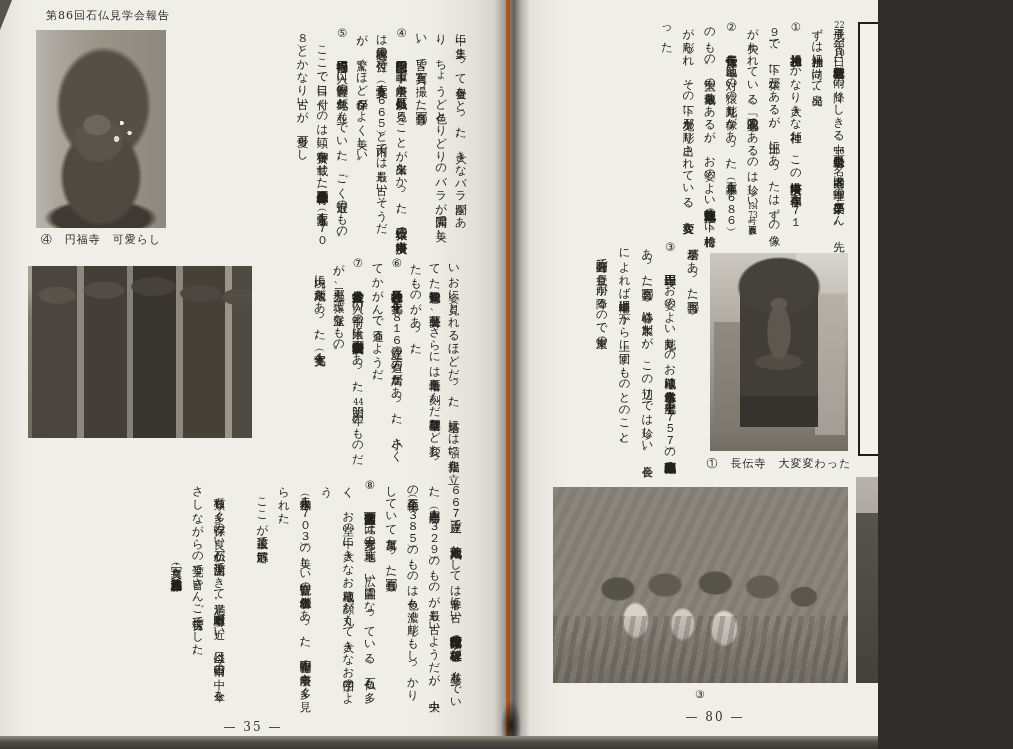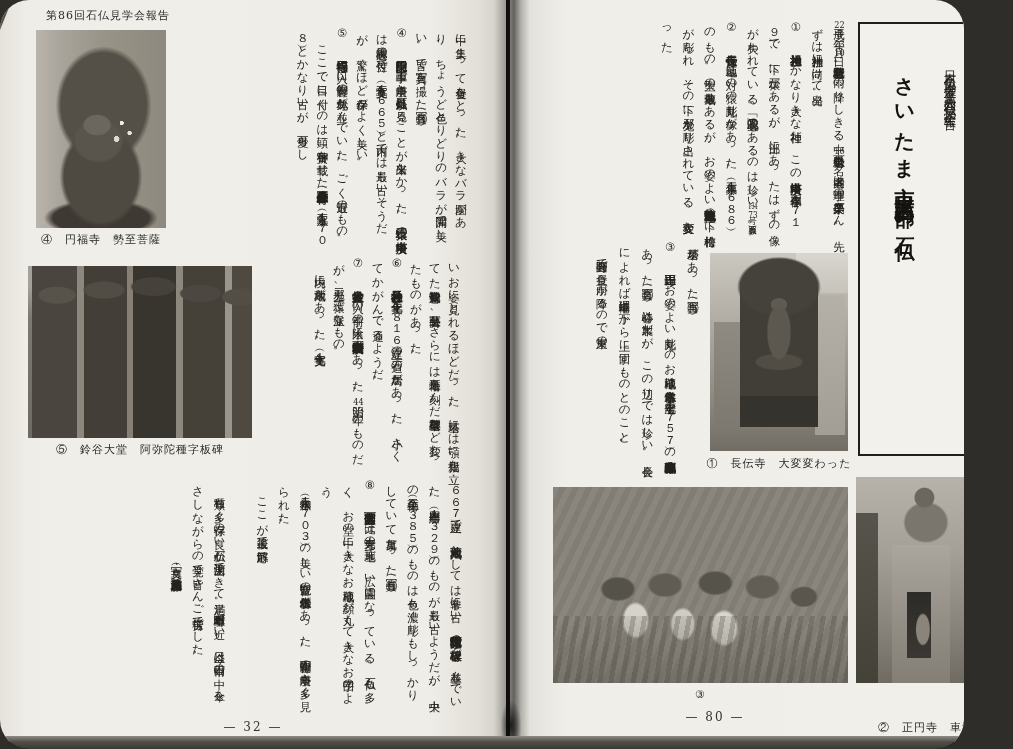--- a/index.html
+++ b/index.html
@@ -1,17 +1,17 @@
 <!DOCTYPE html>
 <html><head>
 <meta charset="utf-8">
 <style>
   html,body{margin:0;padding:0;background:#2e2d2a;}
-  .scan{position:relative;width:964px;height:749px;background:#000000;overflow:hidden;
-        font-family:"DejaVu Serif",serif;color:#26251f;border-radius:29px;}
+  .scan{position:relative;width:878px;height:749px;background:#f97316;overflow:hidden;
+        font-family:"DejaVu Serif",serif;color:#26251f;}
   .page{position:absolute;top:0;height:742px;}
   #pageL{left:0;width:506px;
     background:linear-gradient(90deg,#e4e2db 0,#efede7 26px,#f0eee8 60px,#efede7 430px,#e2dfd8 478px,#cfccc4 506px);}
   #pageR{left:510px;width:498px;
     background:linear-gradient(90deg,#c8c5bd 0,#e4e2dc 20px,#f0eee8 55px,#f1efe9 100%);}
   
   .vband{position:absolute;writing-mode:vertical-rl;text-orientation:mixed;white-space:pre-wrap;
          font-family:"DejaVu Serif",serif;color:#23221e;}
   .vband .b{font-family:"DejaVu Sans",sans-serif;font-weight:700;}
   .vband .sm{font-size:8.5px;}
@@ -101,44 +101,43 @@
 </style>
 </head>
 <body>
 
 <div class="scan">
 
   <div class="page" id="pageL">
     <div class="hdr">第86回石仏見学会報告</div>
 
     <div class="photo" id="photo4"></div>
-    <div class="cap" style="left:22px;top:232px;width:158px;">④　円福寺　勢至菩薩</div>
+    <div class="cap" style="left:22px;top:232px;width:158px;">④　円福寺　可愛らし</div>
 
     <div class="vband" id="band61top"><span>中に集まって昼食をとった。大きなバラ園があり、ちょうど色とりどりのバラが満開で美しい。皆で写真を撮った（写真③）。
 ④　</span><span class="b">円乗院</span><span>　工事中で庚申塔と仏足石以外は見ることが出来なかった。</span><span class="b">三猿の庚申塔</span><span>は唐破風の笠付で、寛文五年（１６６５）と市内では最も古いそうだが、驚くほど保存がよく美しい。
 ⑤　</span><span class="b">円福寺</span><span>　入口に青銅製の九尊仏が並んでいた。ごく最近のもの。
 　ここで目に付くのは頭に宇賀神を載せた</span><span class="b">八臂弁才天坐像</span><span>（写真④）。宝永五年（１７０８）とかなり古いが、可愛らし</span></div>
 
     <div class="photo" id="photo5"></div>
-    <div class="cap" style="left:18px;top:442px;width:244px;">⑤　鈴谷大堂　阿弥陀種字板碑</div>
 
     <div class="vband" id="band61mid"><span>いお姿に見とれるほどだった。墓塔には顎に親指を立てた如意輪観音や、勢至菩薩、さらには五輪塔を刻んだ板碑型墓塔など変わったものがあった。
 ⑥　</span><span class="b">鈴谷天神社</span><span>　文化十三年（１８１６）建立の石造の鳥居があった。小さくてかがんで通るようだ。
 ⑦　</span><span class="b">鈴谷大堂</span><span>　入口の手前の木陰に青面</span><span class="b">金剛庚申塔</span><span>があった。明治</span><span class="tcy">44</span><span>年のものだが、二邪鬼、三猿で立派なもの。
 　境内に六地蔵があった。寛文七年（１</span></div>
 
     <div class="vband" id="band61bot"><span>６６７）建立で、</span><span class="b">六地蔵</span><span>としては非常に古い。</span><span class="b">阿弥陀種字の板碑</span><span>が</span><span class="tcy">5</span><span>基並んでいた。嘉暦四年（１３２９）のものが最も古いようだが、中央の至徳二年（１３８５）のものは色も濃く彫りもしっかりしていて見事だった（写真⑤）。
 ⑧　</span><span class="b">下落合霊園</span><span>　元は東光寺の墓地で、広い霊園になっている。石仏も多く、お堂の中に大きなお地蔵様、顔が丸くて大きなお団子のよう。
 　元禄十六年（１７０３）の美しい聖観音の念仏供養塔があった。青面金剛の庚申塔も多く見られた。
 　ここが最後で一応解散。
 
 　種類も多く保存の良い石仏が沢山見学できて満足。与野本町駅も近い。今日は一日中雨の中、傘をさしながらの見学で皆さんご苦労様でした。
 　　　　　　　（文・写真　</span><span class="b">遠藤和男</span><span>）</span></div>
 
-    <div class="pnum" style="left:188px;top:720px;width:130px;">— 32 —</div>
+    <div class="pnum" style="left:188px;top:720px;width:130px;">— 35 —</div>
   </div>
 
   <div class="page" id="pageR">
     <div id="titleBox">
       <div class="vt tb-sub">日本石仏協会主催・第八六回石仏見学会報告</div>
       <div class="vt tb-main">さいたま市中央区西部の石仏</div>
     </div>
 
     <div class="vband" id="band60top"><span>平成</span><span class="tcy">22</span><span>年</span><span class="tcy">5</span><span>月</span><span class="tcy">23</span><span>日</span><span class="tcy">10</span><span>時北与野駅集合。雨の降りしきる中、会長以下総勢</span><span class="tcy">16</span><span>名。案内者は理事の栗原榮子さん。先ずは氷川神社に向けて出発。
 ①　</span><span class="b">氷川神社</span><span>　かなり大きな神社だ。この</span><span class="b">庚申塔</span><span>は享保四年（１７１９）で、下に三猿があるが、上部にあったはずの像が失われている。「薬叉心呪」のあるのは珍しい</span><span class="sm">（</span><span class="sm tcy">134</span><span class="sm">号</span><span class="sm tcy">73</span><span class="sm">頁参照）</span><span>。

